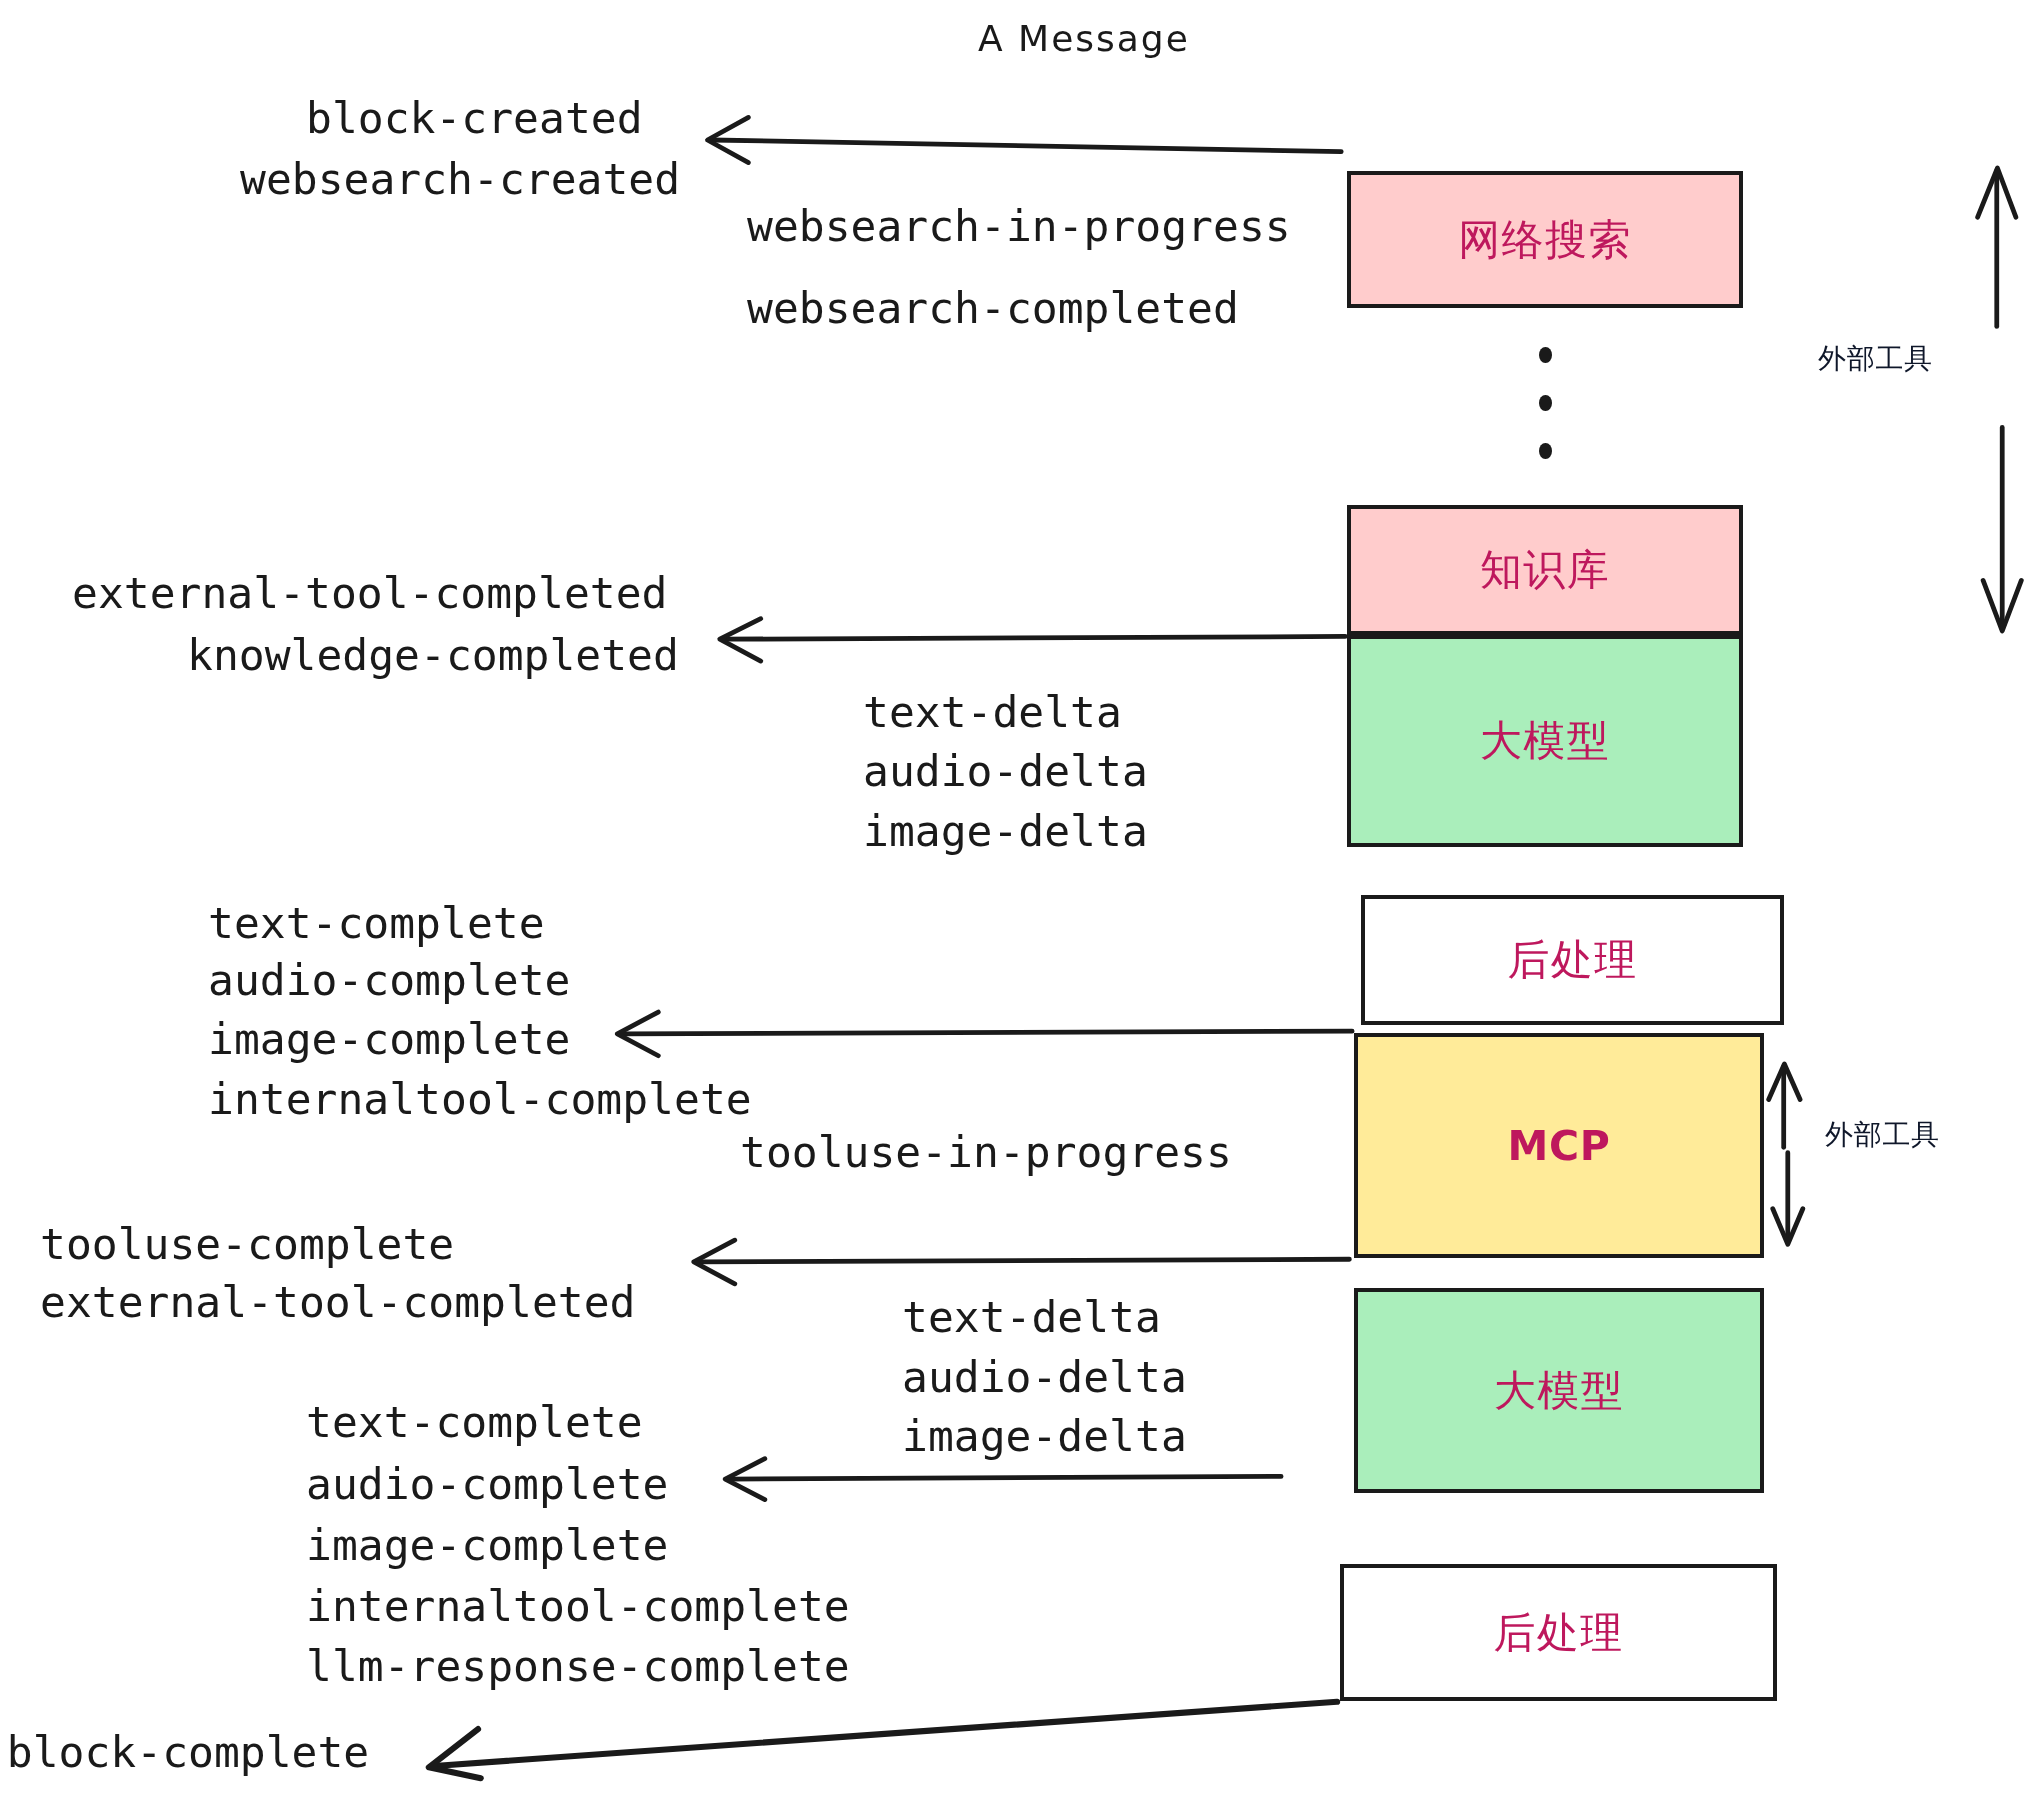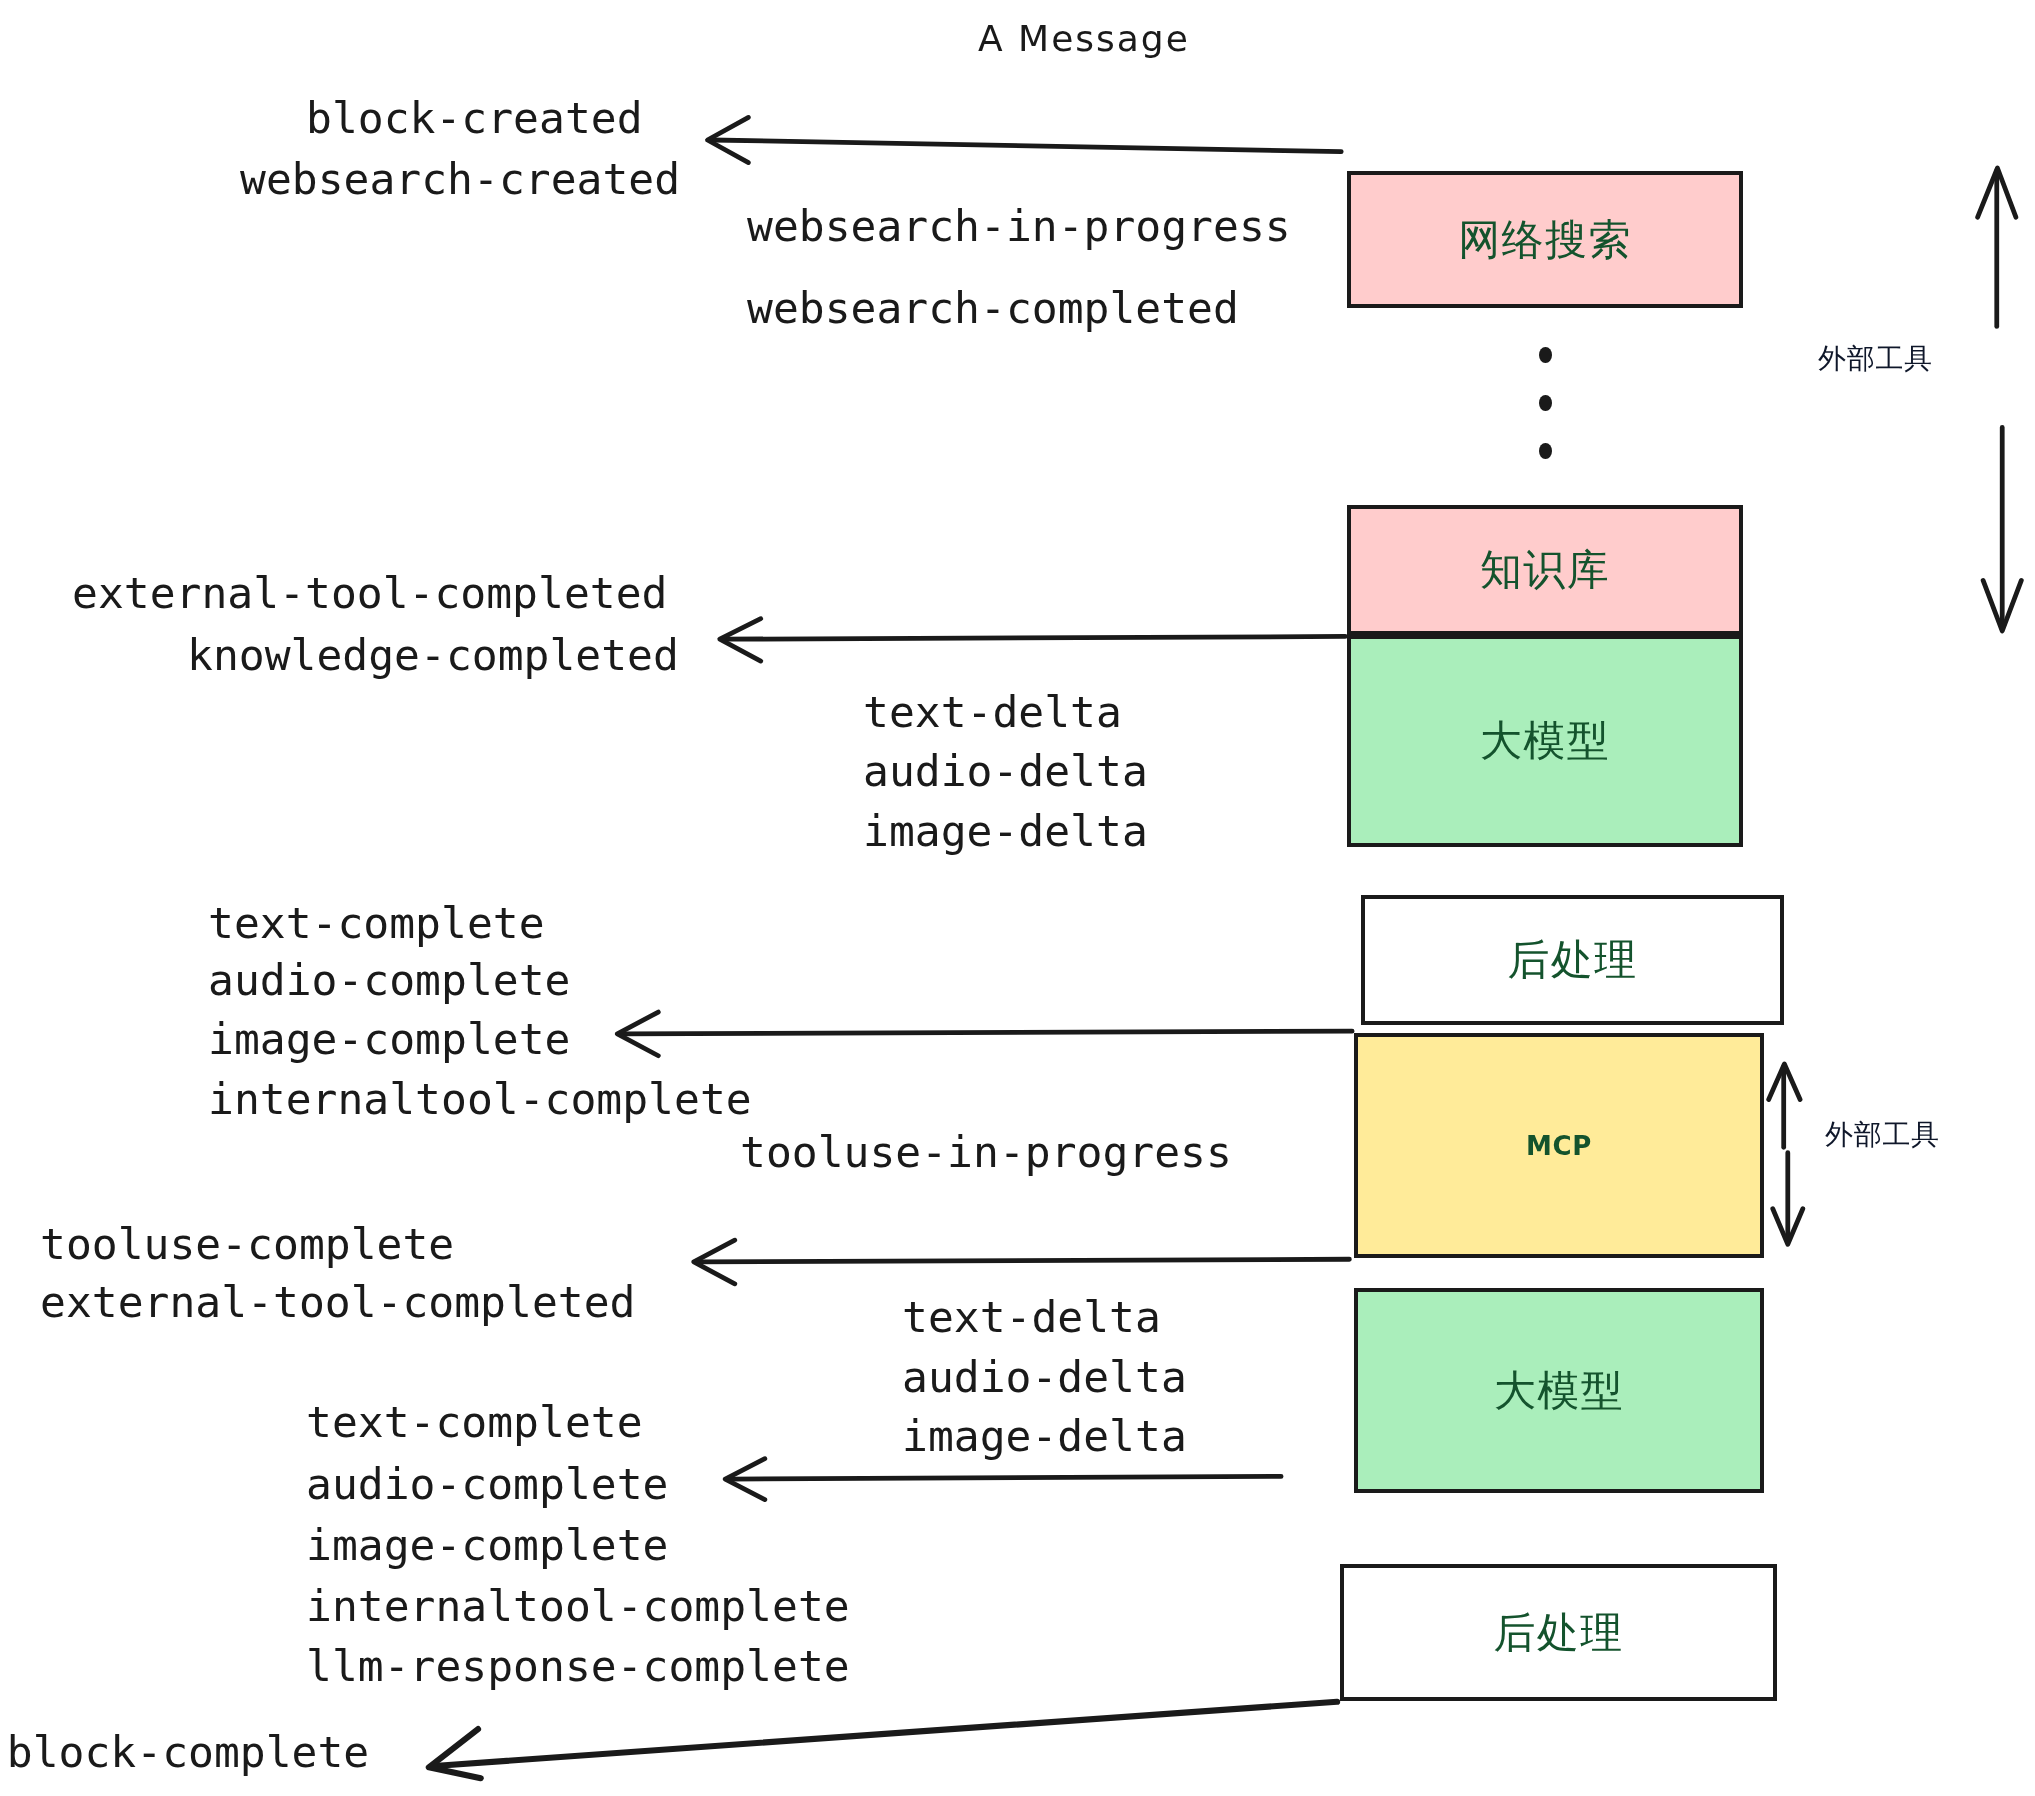--- a/index.html
+++ b/index.html
@@ -34,26 +34,26 @@
   }
   .box {
     position: absolute;
     box-sizing: border-box;
     border: 4.1px solid #1a1a1a;
     display: flex;
     align-items: center;
     justify-content: center;
     font-family: "DejaVu Sans", "Liberation Sans", sans-serif;
     font-size: 42px;
-    color: #14532d;
+    color: #be185d;
     letter-spacing: 1.4px;
   }
   .box.mcp {
     font-family: "DejaVu Sans", "Liberation Sans", sans-serif;
-    font-size: 26px;
+    font-size: 41px;
     font-weight: bold;
     letter-spacing: 0.7px;
   }
   .side-label {
     position: absolute;
     font-family: "DejaVu Sans", "Liberation Sans", sans-serif;
     font-size: 28px;
     color: #0f172a;
     white-space: nowrap;
     letter-spacing: 0.7px;

